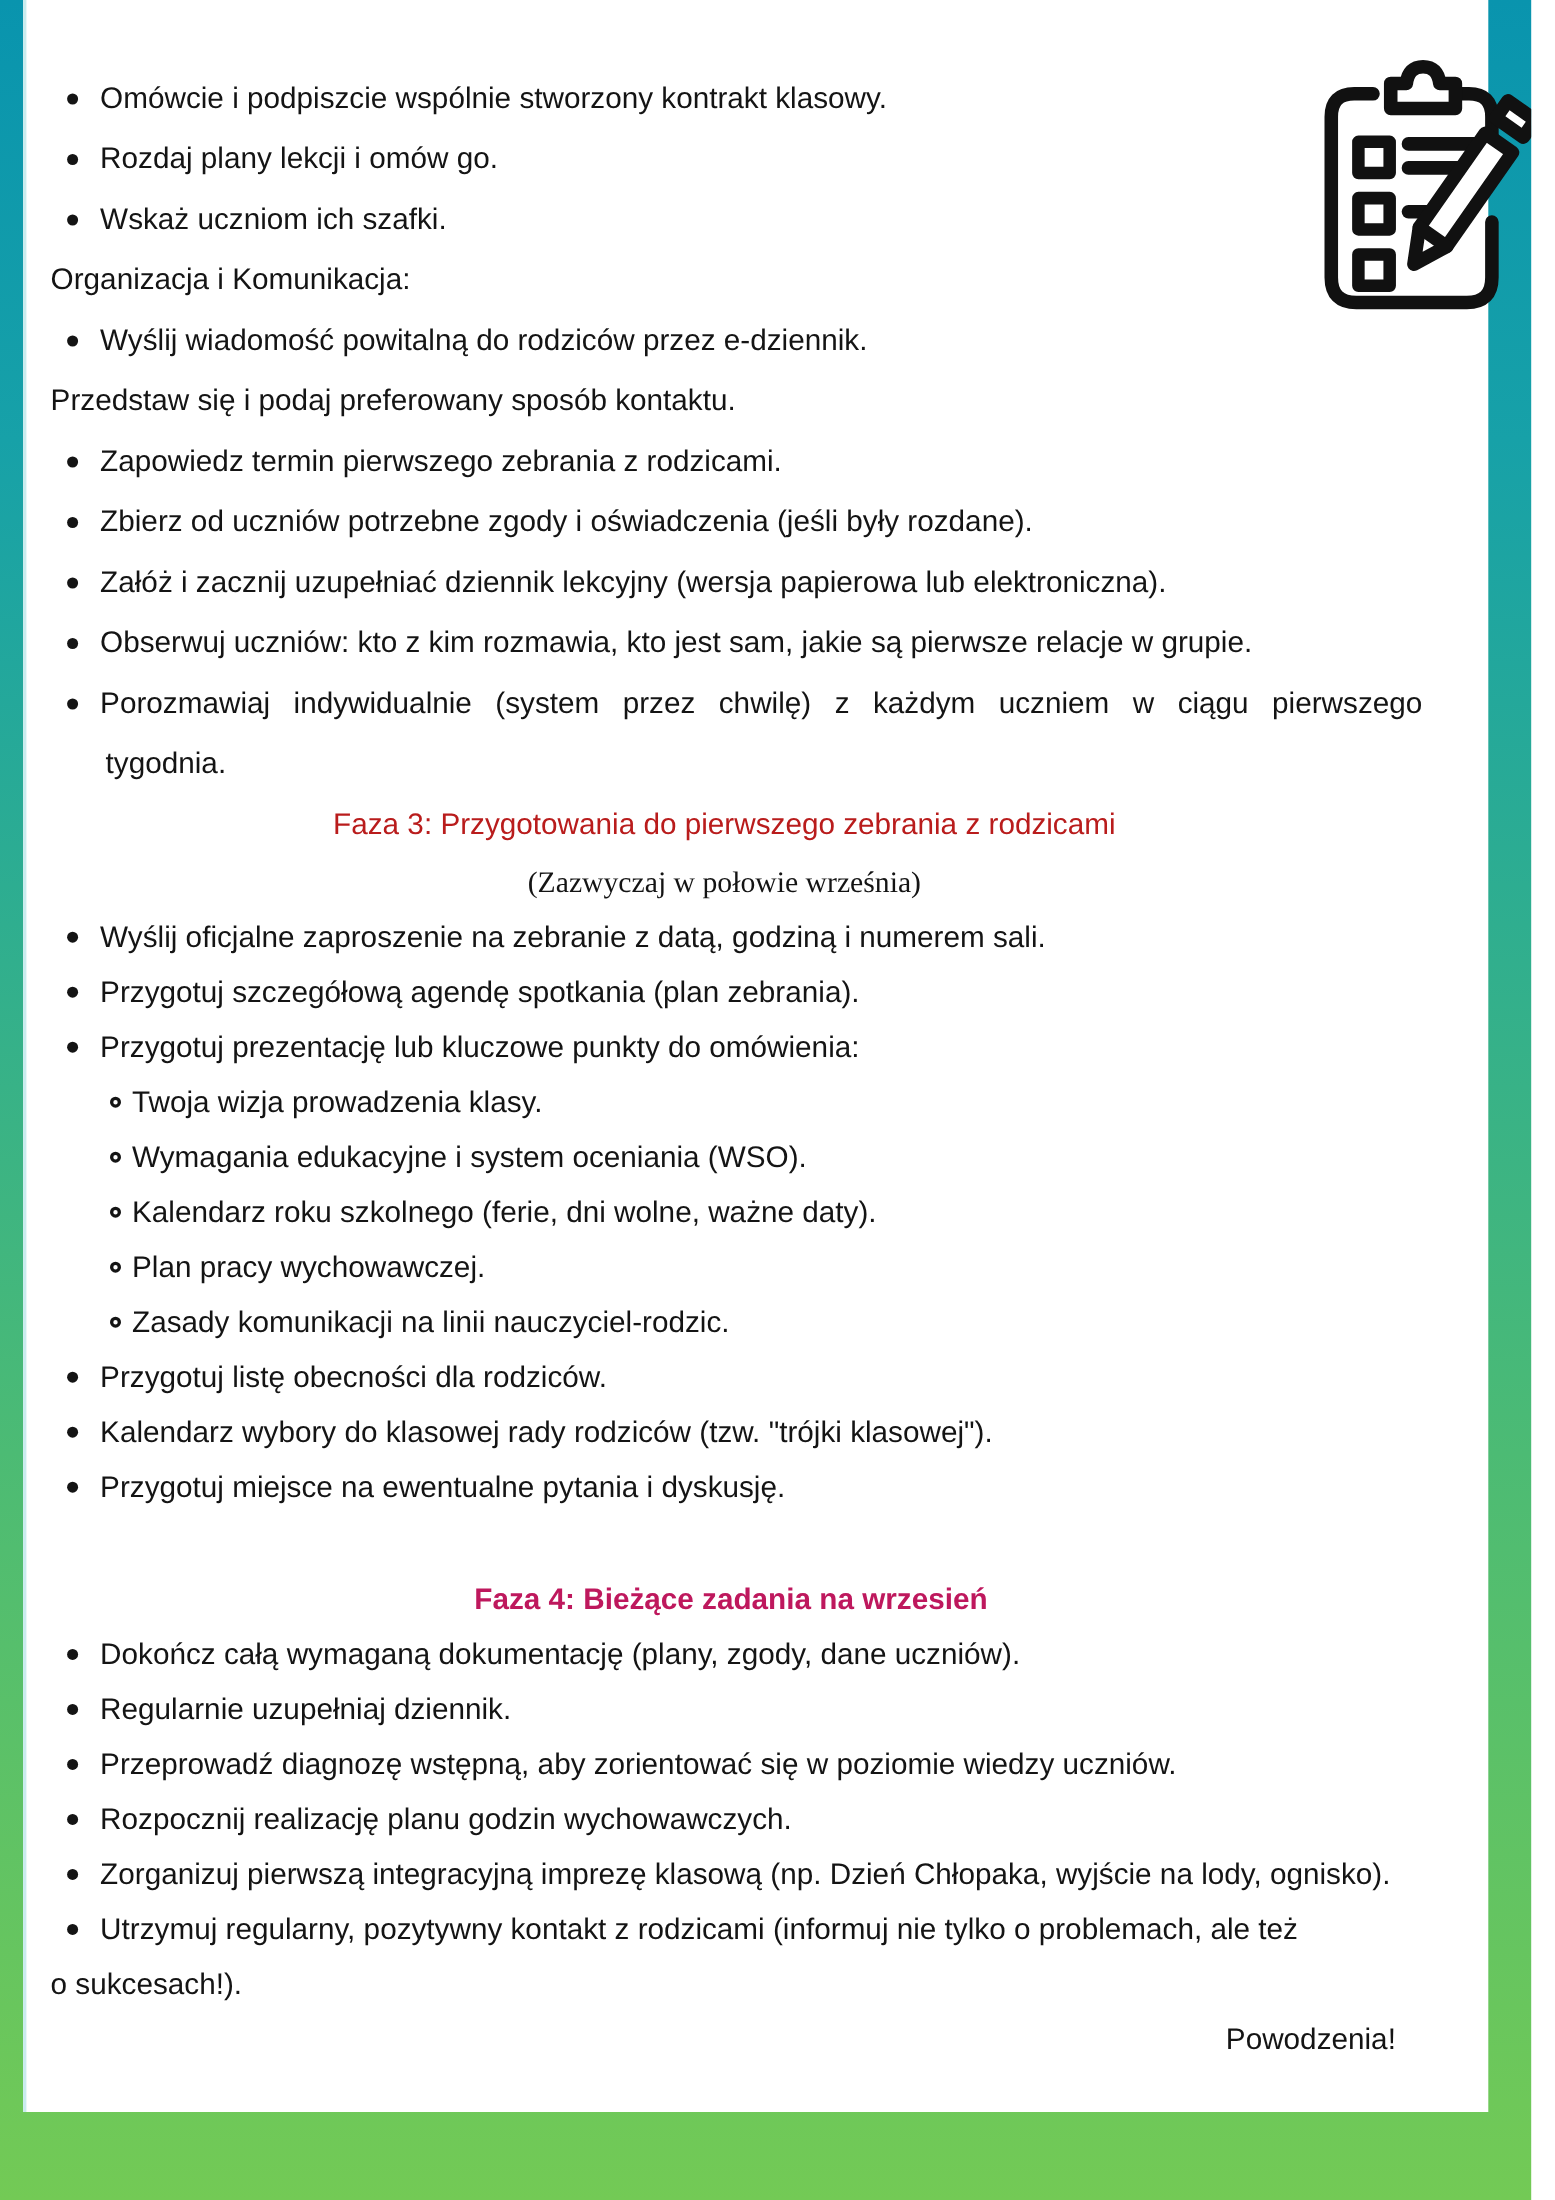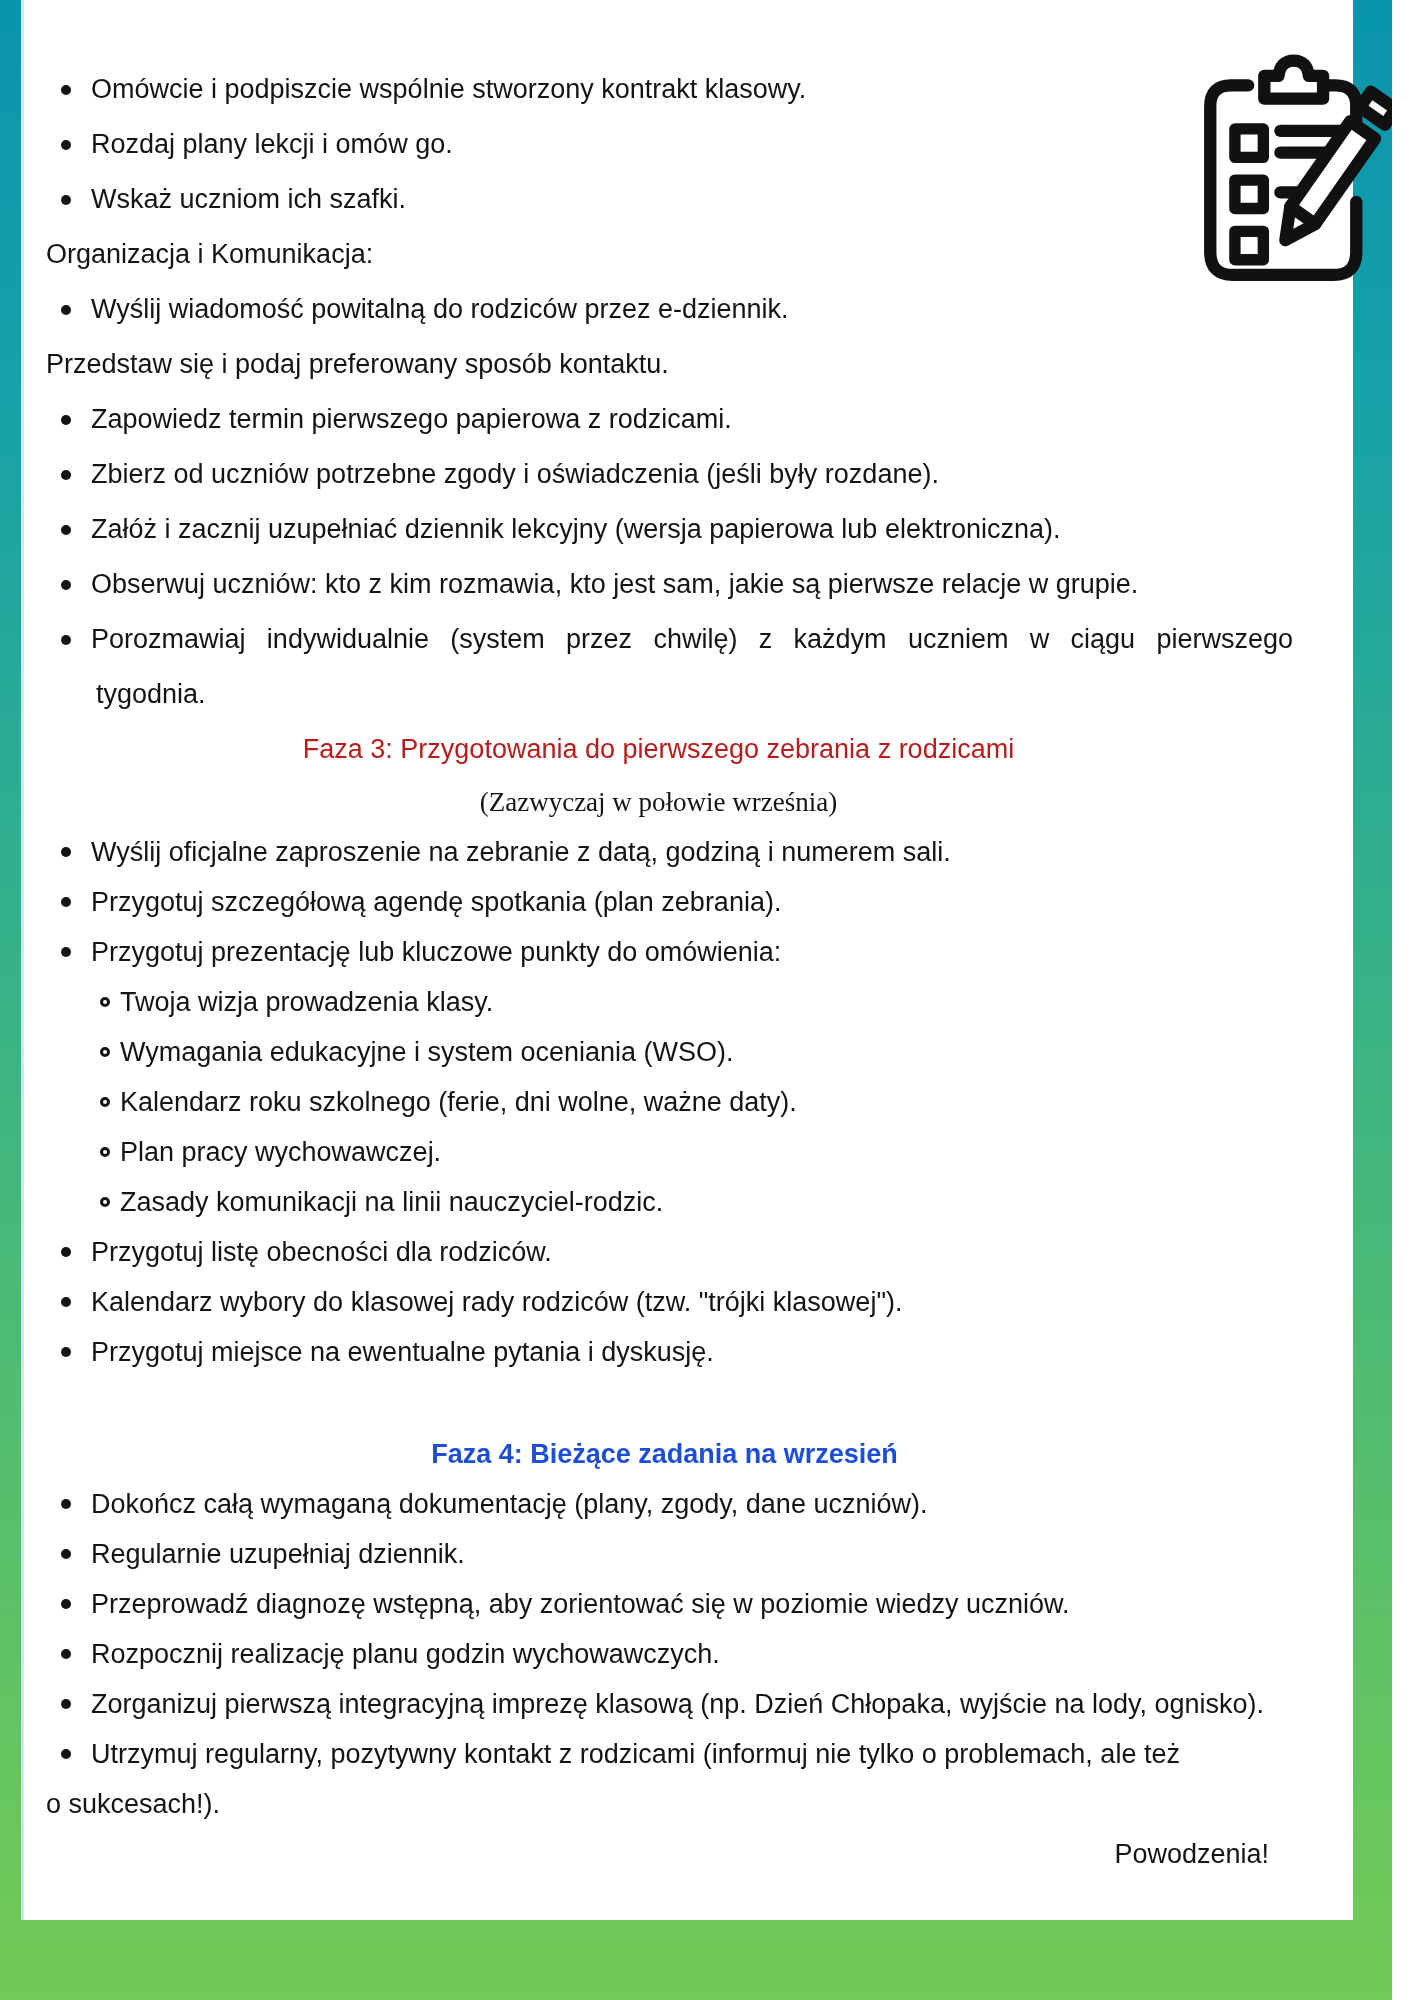--- a/index.html
+++ b/index.html
@@ -26,38 +26,38 @@
   .b2{padding-left:96px;}
   .b2::before{
     content:"";position:absolute;left:76px;top:50%;transform:translateY(-50%);
     width:10px;height:10px;border-radius:50%;border:3px solid #141414;background:#fff;box-sizing:border-box;
   }
   .plain{padding-left:22px;}
   .cont{padding-left:72px;}
   .center{text-align:center;padding-left:0;font-family:Liberation Serif, serif;}
   .just{text-align:justify;text-align-last:justify;white-space:normal;overflow:hidden;}
   .h3{color:#b91c1c;text-align:center;padding-left:0;}
-  .h4{color:#1d4ed8;font-weight:bold;text-align:center;padding-left:12px;}
+  .h4{color:#be185d;font-weight:bold;text-align:center;padding-left:12px;}
   .right{text-align:right;padding-left:0;padding-right:84px;}
   .gap{height:52px;}
   .doc-icon{position:absolute;left:1150px;top:36px;width:228px;height:256px;}
 </style>
 </head>
 <body>
 
 <div class="stage">
   <div class="page">
     <div class="content">
       <div class="line s1 b1">Omówcie i podpiszcie wspólnie stworzony kontrakt klasowy.</div>
       <div class="line s1 b1">Rozdaj plany lekcji i omów go.</div>
       <div class="line s1 b1">Wskaż uczniom ich szafki.</div>
       <div class="line s1 plain">Organizacja i Komunikacja:</div>
       <div class="line s1 b1">Wyślij wiadomość powitalną do rodziców przez e-dziennik.</div>
       <div class="line s1 plain">Przedstaw się i podaj preferowany sposób kontaktu.</div>
-      <div class="line s1 b1">Zapowiedz termin pierwszego papierowa z rodzicami.</div>
+      <div class="line s1 b1">Zapowiedz termin pierwszego zebrania z rodzicami.</div>
       <div class="line s1 b1">Zbierz od uczniów potrzebne zgody i oświadczenia (jeśli były rozdane).</div>
       <div class="line s1 b1">Załóż i zacznij uzupełniać dziennik lekcyjny (wersja papierowa lub elektroniczna).</div>
       <div class="line s1 b1">Obserwuj uczniów: kto z kim rozmawia, kto jest sam, jakie są pierwsze relacje w grupie.</div>
       <div class="line s1 b1 just">Porozmawiaj indywidualnie (system przez chwilę) z każdym uczniem w ciągu pierwszego</div>
       <div class="line s1 cont">tygodnia.</div>
       <div class="line s1 h3">Faza 3: Przygotowania do pierwszego zebrania z rodzicami</div>
       <div class="line s2 center">(Zazwyczaj w połowie września)</div>
       <div class="line s2 b1">Wyślij oficjalne zaproszenie na zebranie z datą, godziną i numerem sali.</div>
       <div class="line s2 b1">Przygotuj szczegółową agendę spotkania (plan zebrania).</div>
       <div class="line s2 b1">Przygotuj prezentację lub kluczowe punkty do omówienia:</div>

